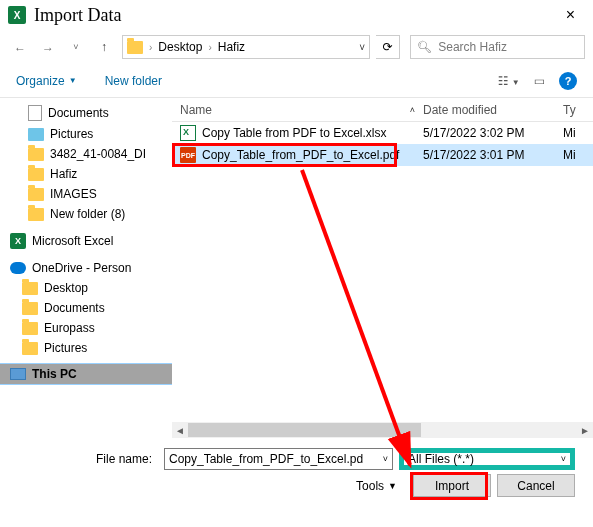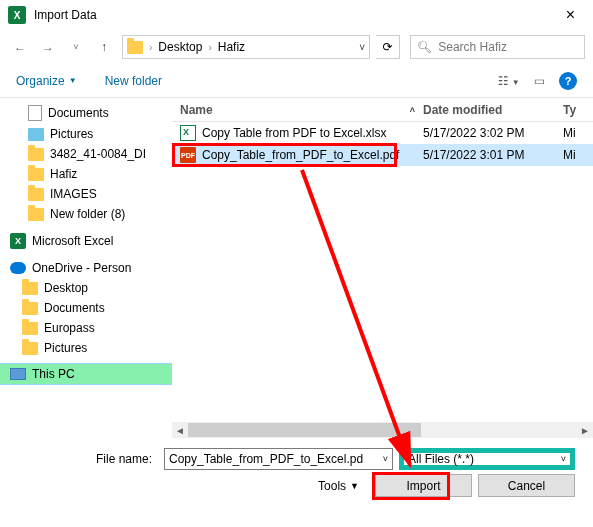--- a/index.html
+++ b/index.html
@@ -1,21 +1,21 @@
 <!DOCTYPE html>
 <html><head>
   <meta charset="utf-8">
   <style>
     * { box-sizing: border-box; font-family: "Segoe UI", Tahoma, sans-serif; font-size: 12px; }
     body { margin: 0; width: 593px; height: 527px; background: #fff; overflow: hidden; position: relative; }
     
     
     .titlebar { display: flex; align-items: center; padding: 6px 8px; height: 30px; }
     .excel-icon { width: 18px; height: 18px; background: #107c41; display: flex; align-items: center; justify-content: center; color: #fff; font-size: 10px; font-weight: bold; border-radius: 2px; margin-right: 8px; }
-    .titlebar-title { flex: 1; font-size: 12px; }
+    .titlebar-title { flex: 1; font-size: 18px; font-family: Liberation Serif, serif; }
     .close-x { font-size: 16px; padding: 0 10px; }
     
     
     .navbar { display: flex; align-items: center; padding: 4px 8px; gap: 4px; height: 34px; }
     .nav-btn { width: 24px; height: 24px; display: inline-flex; align-items: center; justify-content: center; border: none; background: transparent; color: #666; }
     .up-btn { width: 24px; height: 24px; display: inline-flex; align-items: center; justify-content: center; color: #333; }
     .address-bar { flex: 1; display: flex; align-items: center; border: 1px solid #ccc; height: 24px; padding: 0 4px; gap: 6px; margin: 0 2px; }
     .address-bar .sep { color: #888; font-size: 10px; }
     .dropdown-arr { color: #333; font-size: 10px; margin-left: auto;}
     .refresh-btn { width: 24px; height: 24px; border: 1px solid #ccc; border-left:none; display:inline-flex;align-items:center;justify-content:center; }
@@ -29,32 +29,32 @@
     .help-icon { width: 18px; height: 18px; border-radius: 50%; background: #0078d4; color: #fff; display:inline-flex; align-items:center; justify-content:center; font-size:11px; font-weight:bold; }
     
     
     .main { display: flex; height: 340px; }
     
     
     .tree { width: 172px; overflow-y: auto; overflow-x: hidden; padding: 4px 0; }
     .tree-item { display: flex; align-items: center; gap: 6px; padding: 3px 8px 3px 28px; white-space: nowrap; }
     .tree-item.lvl0 { padding-left: 10px; margin-top:6px; }
     .tree-item.lvl1 { padding-left: 22px; }
-    .tree-item.selected { background: #86efac; outline: 1px solid #99d1ff; }
+    .tree-item.selected { background: #a3a3a3; outline: 1px solid #99d1ff; font-weight: bold; }
     .folder-glyph { width: 16px; height: 13px; background: #ffcc4d; border-radius: 1px; position:relative; }
     .folder-glyph::before{content:'';position:absolute;top:-3px;left:0;width:7px;height:3px;background:#ffcc4d;border-radius:1px 1px 0 0;}
     .excel-app-glyph { width:16px;height:16px;background:#107c41;color:#fff;font-size:9px;font-weight:bold;display:inline-flex;align-items:center;justify-content:center;border-radius:2px;}
     .onedrive-glyph { width:16px;height:12px;background:#0078d4;border-radius:6px;}
     .pc-glyph{width:16px;height:12px;background:#5a9bd5;border:1px solid #3a7bb5;}
     .pic-glyph{width:16px;height:13px;background:#6ec5e8;border-radius:1px;}
     .doc-glyph{width:14px;height:16px;background:#fff;border:1px solid #999;position:relative;}
     
     
     .filelist { flex: 1; display: flex; flex-direction: column; }
-    .list-header { display: flex; border-bottom: 1px solid #e6e6e6; color: #555; font-size: 12px; height: 24px; align-items:center;font-weight:bold; }
+    .list-header { display: flex; border-bottom: 1px solid #e6e6e6; color: #555; font-size: 12px; height: 24px; align-items:center; }
     .col-name { flex: 1; padding-left: 8px; display:flex;align-items:center;gap:6px; }
     .col-date { width: 140px; }
     .col-type { width: 30px; }
     .sort-arr { font-size: 9px; margin-left:auto; margin-right:8px; color:#333; }
     .list-body { flex: 1; position: relative; overflow:hidden; }
     .file-row { display: flex; align-items: center; height: 22px; }
     .file-row .col-name { padding-left: 8px; gap:6px; }
     .file-row.selected { background: #cce8ff; }
     .xlsx-icon{width:16px;height:16px;background:#fff;border:1px solid #107c41;position:relative;}
     .xlsx-icon::after{content:'X';position:absolute;left:2px;top:1px;color:#107c41;font-size:9px;font-weight:bold;}
@@ -70,21 +70,21 @@
     .scroll-btn{width:16px;height:16px;display:inline-flex;align-items:center;justify-content:center;color:#606060;font-size:10px;}
     
     
     .footer { padding: 10px 18px 14px 18px; }
     .footer-row { display: flex; align-items: center; gap: 6px; margin-bottom: 4px; }
     .footer-label { width: 140px; text-align: right; padding-right: 6px; }
     .filename-input { flex: 1; height: 22px; border: 1px solid #7a7a7a; padding: 0 4px; display:flex;align-items:center;justify-content:space-between; }
     .filetype-select { width: 176px; height: 22px; border: 5px solid #14b8a6; padding: 0 4px; display:flex;align-items:center;justify-content:space-between; }
     .footer-row2 { display:flex; align-items:center; justify-content:flex-end; gap:6px; }
     .tools-link { margin-right: 10px; display:inline-flex;align-items:center;gap:4px; }
-    .btn { width: 97px; height: 23px; border: 1px solid #adadad; background: #e1e1e1; display:inline-flex;align-items:center;justify-content:center; position:relative; }
+    .btn { width: 78px; height: 23px; border: 1px solid #adadad; background: #e1e1e1; display:inline-flex;align-items:center;justify-content:center; position:relative; }
     .import-btn-wrap{position:relative;display:inline-block;}
     .dd-caret{font-size:9px;}
     
     
     .red-arrow { position: absolute; top: 165px; left: 290px; width: 210px; height: 310px; pointer-events:none; z-index:100;}
     
     ::-webkit-scrollbar{width:16px;height:16px;}
     ::-webkit-scrollbar-track{background:#f0f0f0;}
     ::-webkit-scrollbar-thumb{background:#cdcdcd;}
   </style>

